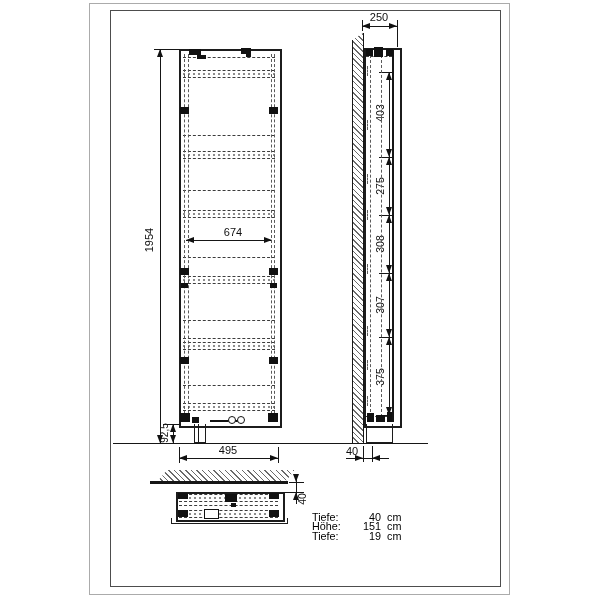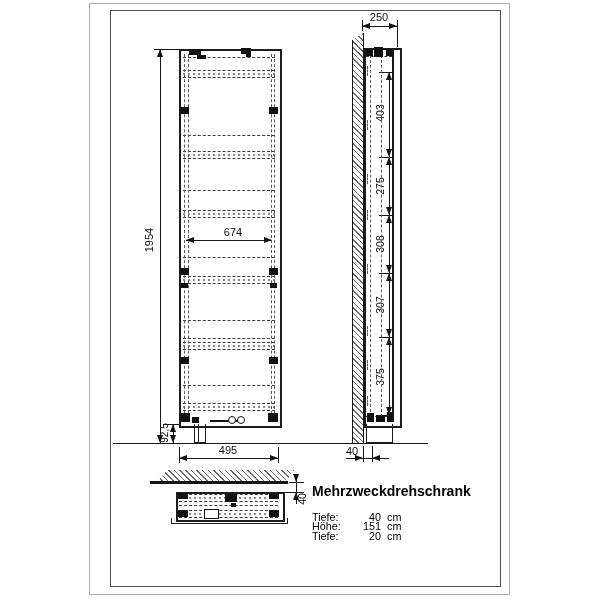--- a/index.html
+++ b/index.html
@@ -59,35 +59,34 @@
   <div class="abs dimtext vtext" style="left:360px;top:299px;width:40px;font-size:10.5px;">307</div>
   <div class="abs dimtext vtext" style="left:360px;top:371px;width:40px;font-size:10.5px;">375</div>
   <div class="abs dimtext" style="left:332px;top:445px;width:40px;">40</div>
 
   <div class="abs hatch" style="left:157px;top:470px;width:138px;height:12px;clip-path:polygon(10px 0,100% 0,calc(100% - 10px) 100%,0 100%);"></div>
   <div class="abs ln" style="left:150px;top:481px;width:138px;height:2.5px;"></div>
   <div class="abs rect" style="left:176px;top:492px;width:105px;height:26px;"></div>
   <div class="abs rect1" style="left:171px;top:518px;width:115px;height:5px;border-top:none;"></div>
   <div class="abs dimtext vtext" style="left:287px;top:493px;width:30px;font-size:10.5px;">40</div>
 
-  <div class="abs title" style="left:312px;top:483px;">Mehrzweckdrehschrank</div>
   <div class="abs specs" style="left:312px;top:513px;">
     <div class="spec-row">
       <span>Tiefe:</span>
         <span class="spec-num">40</span>
         <span class="spec-unit">cm</span>
     </div>
     <div class="spec-row">
       <span>Höhe:</span>
         <span class="spec-num">151</span>
         <span class="spec-unit">cm</span>
     </div>
     <div class="spec-row">
       <span>Tiefe:</span>
-        <span class="spec-num">20</span>
+        <span class="spec-num">19</span>
         <span class="spec-unit">cm</span>
     </div>
   </div>
 <div class="abs ln" style="left: 113px; top: 442.5px; width: 315px; height: 1.5px;"></div>
     <div class="abs ln" style="left: 160px; top: 49px; width: 1px; height: 394px;"></div>
     <div class="abs ln" style="left: 154px; top: 48.5px; width: 26px; height: 1px;"></div>
     <div class="abs ln" style="left: 173px; top: 424px; width: 1px; height: 19px;"></div>
     <div class="abs ln" style="left: 163px; top: 423.5px; width: 18px; height: 1px;"></div>
     <div class="abs ln" style="left: 186px; top: 240px; width: 86px; height: 1px;"></div>
     <div class="abs ln" style="left: 179px; top: 458px; width: 99px; height: 1px;"></div>

